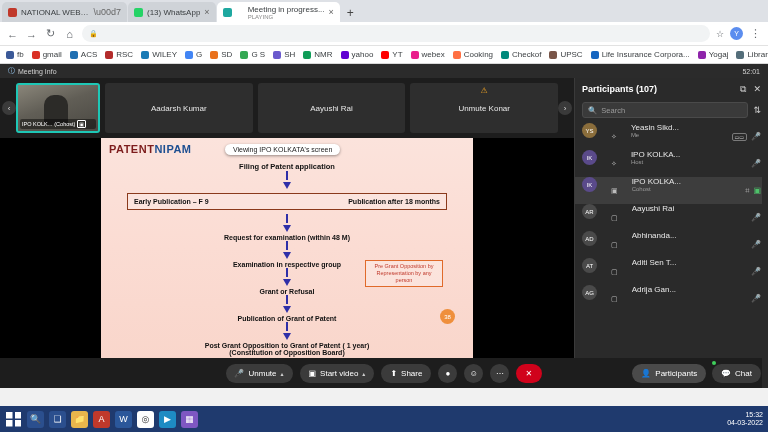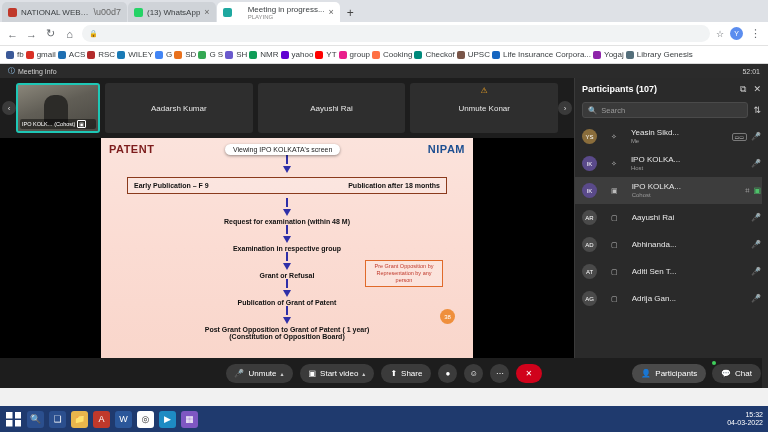--- a/index.html
+++ b/index.html
@@ -48,21 +48,21 @@
   .lock { font-size: 7px; color: #5f6368; }
   .omni-url { overflow: hidden; text-overflow: ellipsis; }
   .star { font-size: 9px; color: #5f6368; }
   .avatar-chrome {
     width: 13px; height: 13px; border-radius: 50%; background: #5b8def;
     color: #fff; font-size: 7px; display: flex; align-items: center; justify-content: center;
   }
 
   .bookmarks {
     height: 18px; background: #fff; display: flex; align-items: center;
-    gap: 2px; padding: 0 6px; font-size: 8px; color: #3c4043;
+    gap: 8px; padding: 0 6px; font-size: 8px; color: #3c4043;
     border-bottom: 1px solid #d9d9d9; white-space: nowrap; overflow: hidden;
   }
   .bm { display: flex; align-items: center; gap: 3px; }
   .bm .dot { width: 8px; height: 8px; border-radius: 2px; display: inline-block; }
 
   
   .app {
     position: absolute; top: 64px; left: 0; right: 0; bottom: 44px;
     background: #1d1d1d; display: flex; flex-direction: column;
   }
@@ -119,21 +119,21 @@
   .share-area {
     flex: 1; background: #000; position: relative; overflow: hidden;
     display: flex; align-items: center; justify-content: center;
   }
   .slide {
     width: 372px; height: 100%;
     background: linear-gradient(180deg,#fbe3dc 0%,#fbdcd3 50%,#f9d6cb 100%);
     position: relative; color: #111;
   }
   .slide-head {
-    display: flex; align-items: center; justify-content: space-between;
+    display: flex; align-items: center; justify-content: flex-start;
     padding: 5px 8px 0 8px;
   }
   .patent-word { font-size: 11px; font-weight: bold; color: #7d1d1d; letter-spacing: .5px; }
   .nipam { font-size: 11px; font-weight: bold; color: #1d4f91; letter-spacing: .5px; }
   .slide-sub {
     text-align: center; font-size: 7.5px; font-weight: bold; margin-top: 7px;
   }
   .arrow-down {
     width: 0; height: 0; margin: 2px auto;
     border-left: 4px solid transparent; border-right: 4px solid transparent;
@@ -176,21 +176,21 @@
   .panel-head .acts { display: flex; gap: 7px; color: #cfcfcf; font-size: 9px; font-weight: normal; }
   .search-row { padding: 2px 7px 5px 7px; display: flex; align-items: center; gap: 5px; }
   .search-box {
     flex: 1; height: 16px; background: #3a3a3a; border: 1px solid #4a4a4a;
     border-radius: 3px; display: flex; align-items: center; gap: 4px;
     padding: 0 5px; font-size: 7.5px; color: #9b9b9b;
   }
   .sort-ico { color: #cfcfcf; font-size: 9px; }
   .plist { flex: 1; overflow: hidden; }
   .prow {
-    height: 27px; display: flex; align-items: center; gap: 14px;
+    height: 27px; display: flex; gap: 14px;
     padding: 0 7px; color: #e8e8e8; font-size: 8px;
   }
   .pav {
     width: 15px; height: 15px; border-radius: 50%; color: #fff;
     font-size: 6px; display: flex; align-items: center; justify-content: center;
     flex: 0 0 15px;
   }
   .pname { display: flex; flex-direction: column; line-height: 1.15; min-width: 0; }
   .pname .sub { font-size: 6px; color: #9b9b9b; }
   .ptxt { white-space: nowrap; overflow: hidden; text-overflow: ellipsis; max-width: 78px; }
@@ -334,21 +334,21 @@
     <div class="bm">
         <span class="dot" style="background:#6001d2"></span>
         <span>yahoo</span>
       </div>
     <div class="bm">
         <span class="dot" style="background:#ff0000"></span>
         <span>YT</span>
       </div>
     <div class="bm">
         <span class="dot" style="background:#e91e8c"></span>
-        <span>group</span>
+        <span>webex</span>
       </div>
     <div class="bm">
         <span class="dot" style="background:#ff7043"></span>
         <span>Cooking</span>
       </div>
     <div class="bm">
         <span class="dot" style="background:#00897b"></span>
         <span>Checkof</span>
       </div>
     <div class="bm">
@@ -407,20 +407,21 @@
 
           <div class="fs-arrow right">›</div>
         </div>
 
         <div class="share-area">
           <div class="slide">
             <div class="slide-head">
               <span class="patent-word">PATENT</span>
               <span class="nipam">NIPAM</span>
             </div>
+            <div class="slide-sub">Filing of Patent application</div>
             <div class="arrow-stem"></div>
             <div class="arrow-down"></div>
             <div class="earlypub">
               <span>Early Publication – F 9</span>
               <span>Publication after 18 months</span>
             </div>
             <div class="arrow-stem"></div>
             <div class="arrow-down"></div>
             <div class="step">Request for examination (within 48 M)</div>
             <div class="arrow-stem"></div>

